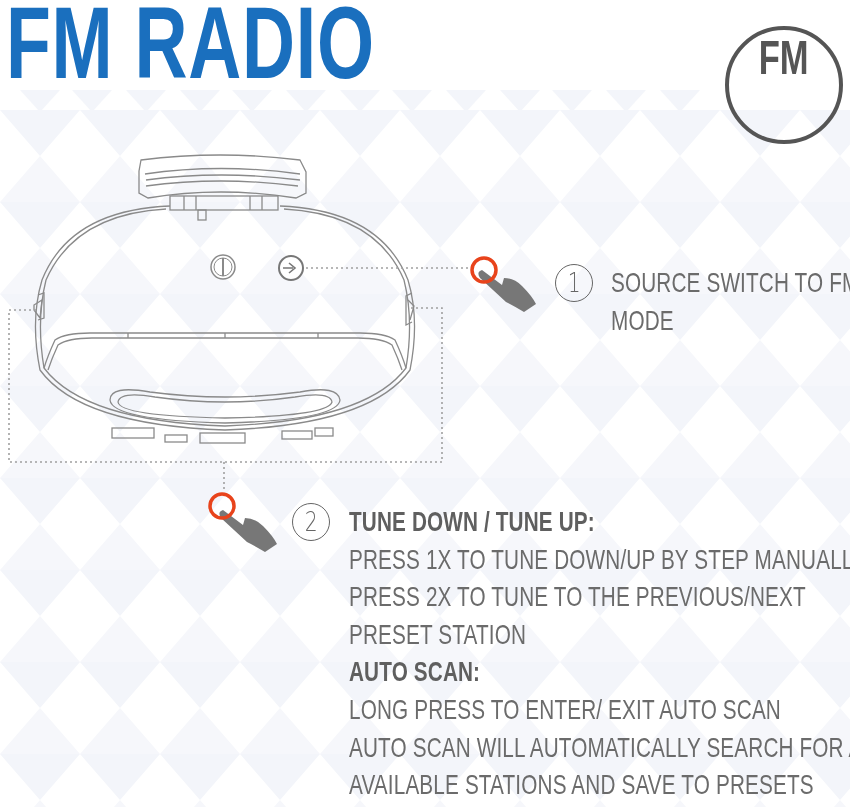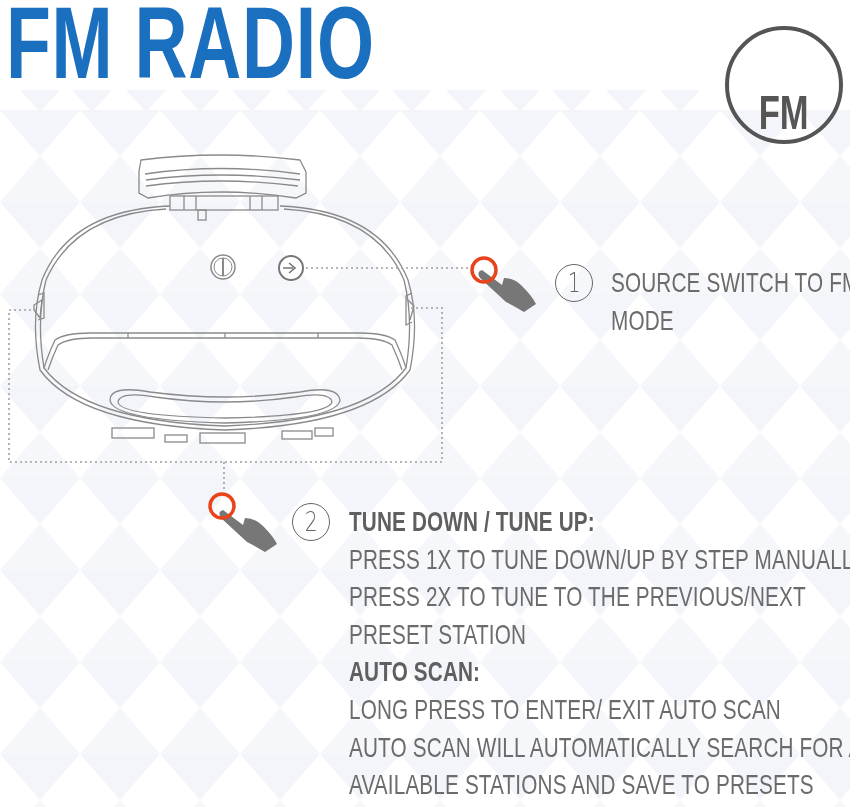--- a/index.html
+++ b/index.html
@@ -16,21 +16,21 @@
     position: absolute; left: 6px; top: -8px; margin: 0;
     font-family: "Liberation Sans", sans-serif;
     font-weight: 700; font-size: 102px; line-height: 1;
     color: #1a6fbe; letter-spacing: 1px;
     transform: scaleX(0.72); transform-origin: left top;
     z-index: 2;
   }
   .fm-badge {
     position: absolute; left: 725px; top: 26px; width: 118px; height: 118px;
     border: 4px solid #555555; border-radius: 50%; box-sizing: border-box;
-    display: flex; align-items: flex-end; justify-content: center;
+    display: flex; align-items: flex-start; justify-content: center;
     z-index: 2;
   }
   .fm-badge span {
     font-family: "Liberation Sans", sans-serif;
     font-weight: 700; font-size: 48px; color: #555555;
     transform: scaleX(0.72); display: inline-block;
   }
   .device {
     position: absolute; left: 0; top: 150px; width: 450px; height: 320px; z-index: 2;
   }

